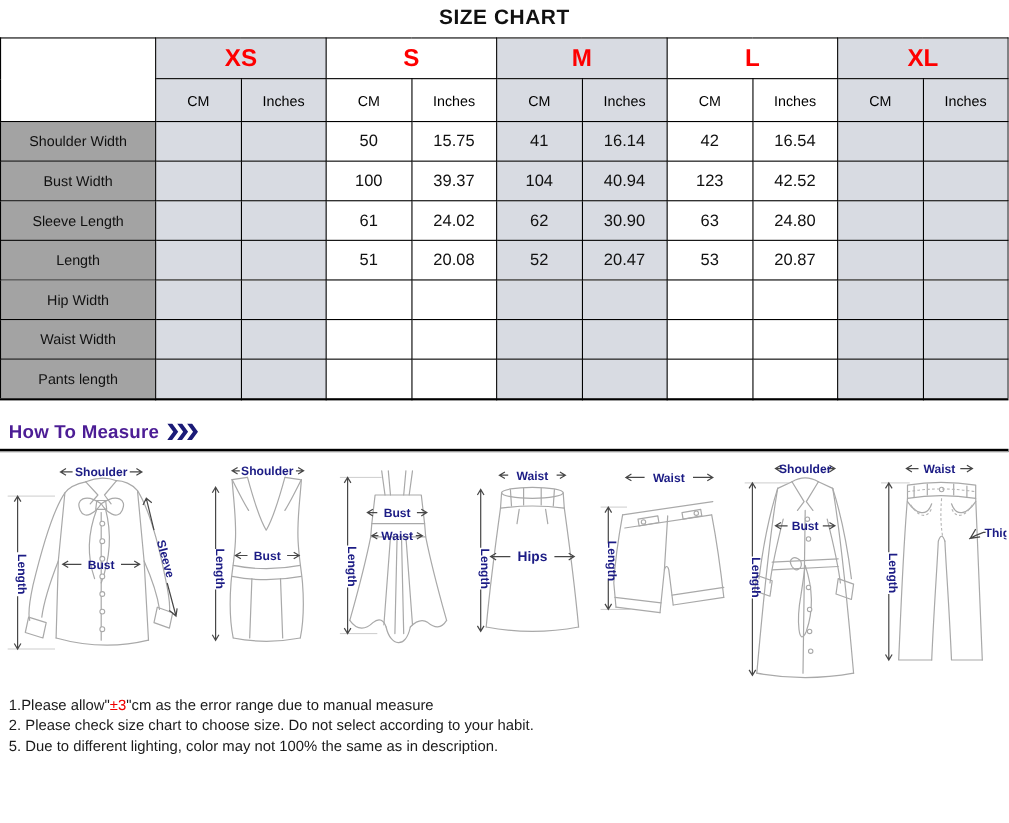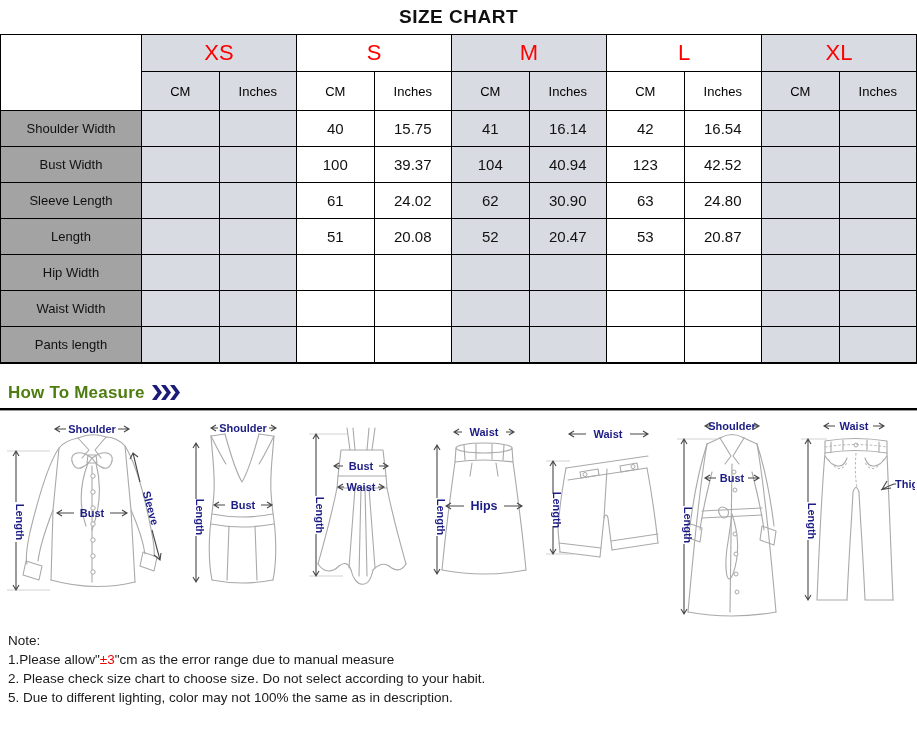--- a/index.html
+++ b/index.html
@@ -6,29 +6,29 @@
   html,body { margin:0; padding:0; }
   body {
     width:917px; height:748px; overflow:hidden; background:#fff;
     font-family:"Liberation Sans", sans-serif; color:#111;
   }
   
   .title { text-align:center; font-size:19px; font-weight:bold; padding:6px 8px 6px; letter-spacing:.5px; }
   
   table.size { border-collapse:collapse; table-layout:fixed; width:917px; border:1px solid #000; border-bottom:2px solid #000; }
   table.size td, table.size th { border:1px solid #000; text-align:center; vertical-align:middle; padding:0; overflow:hidden; }
-  th.size-th { height:37px; font-size:22px; font-weight:normal; color:#fe0000; border-bottom:2px solid #000; }
+  th.size-th { height:37px; font-size:22px; font-weight:bold; color:#fe0000; border-bottom:2px solid #000; }
   th.corner { background:#fff; border-bottom:2px solid #000; }
   td.unit { height:39px; font-size:13px; font-weight:normal; color:#000; }
   td.rowlab { height:36px; font-size:13px; font-weight:normal; background:#a3a3a3; }
   td.val { height:36px; font-size:15px; }
   .shade { background:#d8dbe2; }
   
   .howto-row { display:flex; align-items:center; gap:7px; margin:18px 0 4px 8px; height:22px; }
-  .howto { color:#4d7c0f; font-weight:bold; font-size:17px; letter-spacing:.2px; }
+  .howto { color:#4c1d95; font-weight:bold; font-size:17px; letter-spacing:.2px; }
   .rule { height:3px; background:#000; border-bottom:1px solid #9a9a9a; }
   
   .figures { display:flex; justify-content:space-between; align-items:flex-start; padding:3px 2px 0 2px; height:212px;text-align:right; }
   .garm { stroke:#a9a9a9; fill:none; stroke-width:1.1; stroke-linejoin:round; stroke-linecap:round; }
   .garmd { stroke:#b5b5b5; fill:none; stroke-width:1; stroke-dasharray:2.5 2; }
   .btn { stroke:#a9a9a9; fill:#fff; stroke-width:1; }
   .arr { stroke:#474747; fill:none; stroke-width:1.1; }
   .guide { stroke:#c6c6c6; stroke-width:.8; }
   .lbl { fill:#1c1c85; font-weight:bold; font-size:11px; font-family:"Liberation Sans",sans-serif; text-anchor:middle; }
   .lbl.big { font-size:12.5px; }
@@ -74,21 +74,21 @@
     <td class="unit shade">Inches</td>
     <td class="unit">CM</td>
     <td class="unit">Inches</td>
     <td class="unit shade">CM</td>
     <td class="unit shade">Inches</td>
   </tr>
   <tr>
     <td class="rowlab">Shoulder Width</td>
     <td class="val shade"></td>
     <td class="val shade"></td>
-    <td class="val">40</td>
+    <td class="val">50</td>
     <td class="val">15.75</td>
     <td class="val shade">41</td>
     <td class="val shade">16.14</td>
     <td class="val">42</td>
     <td class="val">16.54</td>
     <td class="val shade"></td>
     <td class="val shade"></td>
   </tr>
   <tr>
     <td class="rowlab">Bust Width</td>
@@ -347,17 +347,16 @@
     <text class="lbl" x="59" y="16">Waist</text>
     <path class="arr" d="M10 30 L13 25 L16 30 M13 25 L13 88 M13 126 L13 186 M10 181 L13 186 L16 181"></path>
     <text class="lbl" x="13" y="107" transform="rotate(90 13 107)">Length</text>
     <path class="arr" d="M86 76 Q93 72 99 70 L101 70 M92 67 L87 75.5 L96 74"></path>
     <text class="lbl start" x="100" y="74">Thigh</text>
   </svg>
 
 </div>
 
 <div class="notes">
-  <div>Note:</div>
   <div><span>1.Please allow"</span><span class="hl" style="color:#f00000">±3</span><span>"cm as the error range due to manual measure</span></div>
   <div>2. Please check size chart to choose size. Do not select according to your habit.</div>
   <div>5. Due to different lighting, color may not 100% the same as in description.</div>
 </div>
 
 </body></html>

